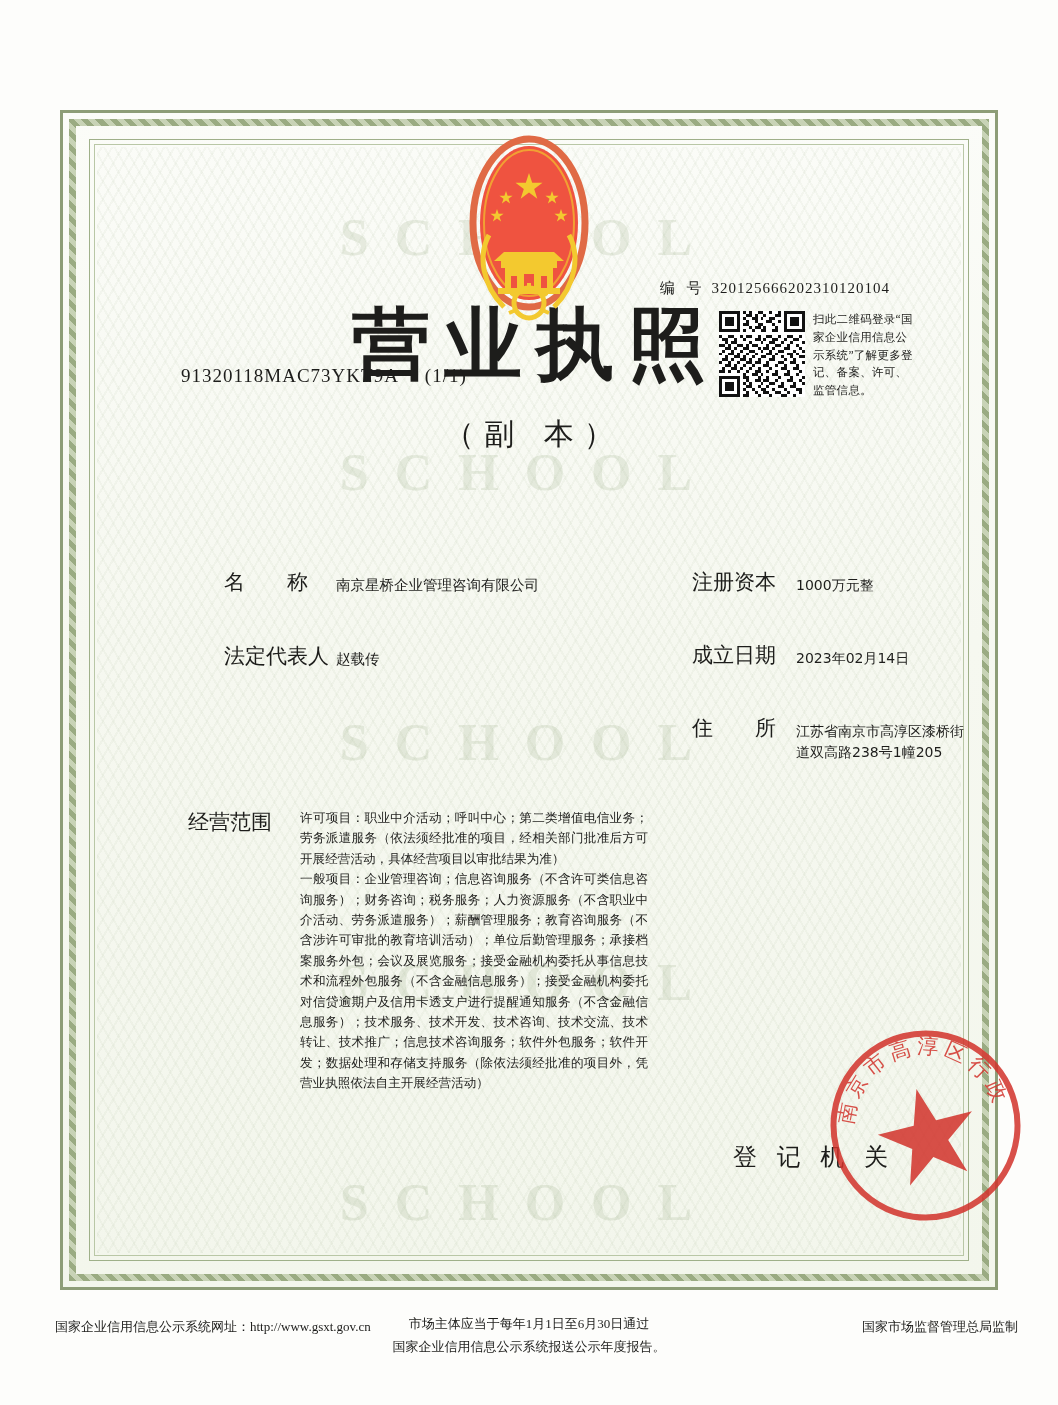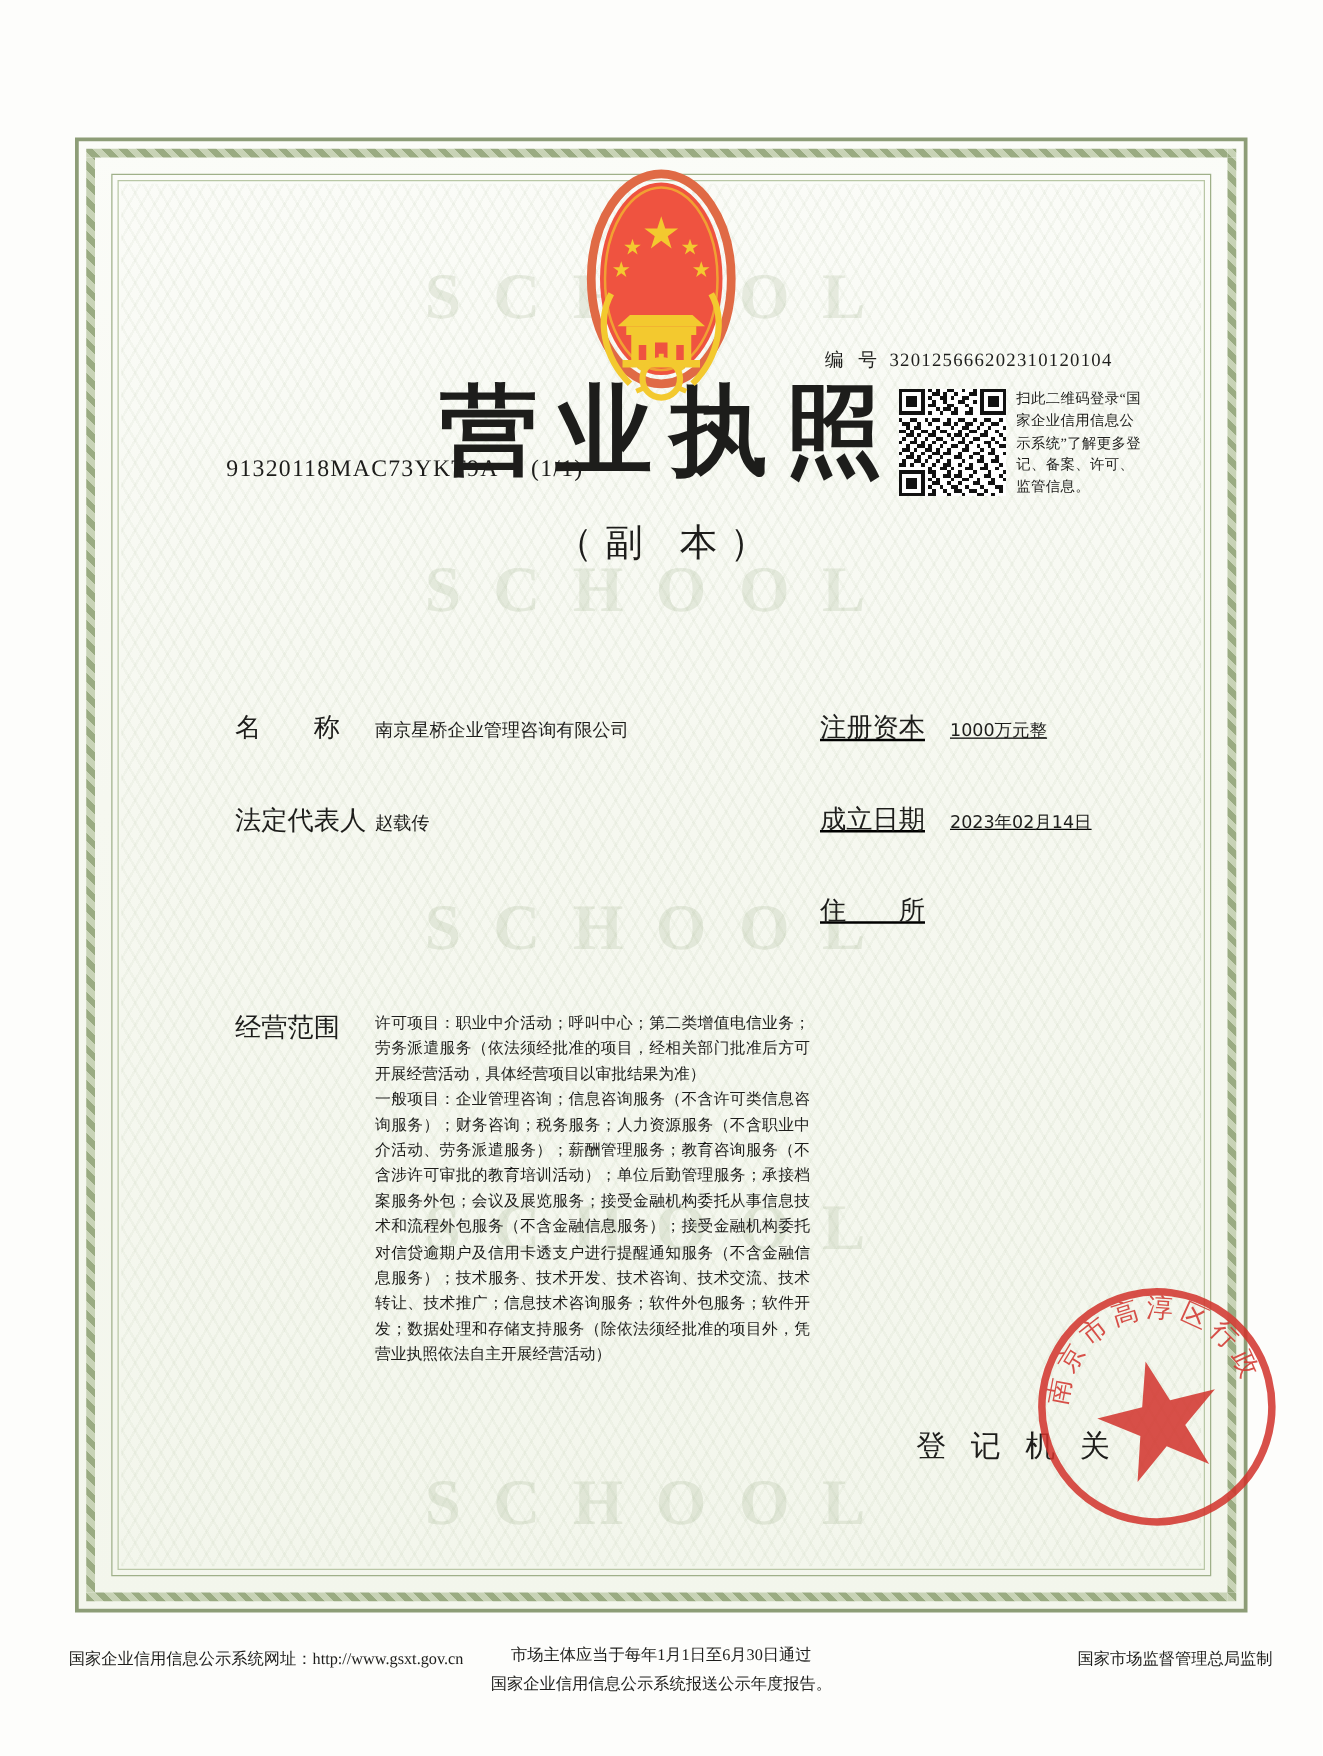--- a/index.html
+++ b/index.html
@@ -177,26 +177,26 @@
     position: absolute;
     left: 125px;
     top: 0;
     width: 420px;
   }
   .col-right {
     position: absolute;
     left: 593px;
     top: 0;
     width: 310px;
-    text-decoration: underline;
   }
   .frow {
     display: flex;
     align-items: flex-start;
     margin-bottom: 45px;
+    margin-left: 36px;
   }
   .flabel {
     font-size: 21px;
     color: #1d1d1b;
     white-space: nowrap;
     flex: 0 0 auto;
     font-family: "DejaVu Serif", "Liberation Serif", serif;
   }
   .flabel.w5 { width: 112px; letter-spacing: 0; }
   .fvalue {
@@ -590,20 +590,21 @@
         <div class="frow">
           <div class="flabel">注册资本</div>
           <div class="fvalue">1000万元整</div>
         </div>
         <div class="frow">
           <div class="flabel">成立日期</div>
           <div class="fvalue">2023年02月14日</div>
         </div>
         <div class="frow">
           <div class="flabel">住　　所</div>
+          <div class="fvalue">江苏省南京市高淳区漆桥街道双高路238号1幢205</div>
         </div>
       </div>
 
       <div class="scope-row">
         <div class="scope-label">经营范围</div>
         <div class="scope-text">
           <p>许可项目：职业中介活动；呼叫中心；第二类增值电信业务；劳务派遣服务（依法须经批准的项目，经相关部门批准后方可开展经营活动，具体经营项目以审批结果为准）</p>
           <p>一般项目：企业管理咨询；信息咨询服务（不含许可类信息咨询服务）；财务咨询；税务服务；人力资源服务（不含职业中介活动、劳务派遣服务）；薪酬管理服务；教育咨询服务（不含涉许可审批的教育培训活动）；单位后勤管理服务；承接档案服务外包；会议及展览服务；接受金融机构委托从事信息技术和流程外包服务（不含金融信息服务）；接受金融机构委托对信贷逾期户及信用卡透支户进行提醒通知服务（不含金融信息服务）；技术服务、技术开发、技术咨询、技术交流、技术转让、技术推广；信息技术咨询服务；软件外包服务；软件开发；数据处理和存储支持服务（除依法须经批准的项目外，凭营业执照依法自主开展经营活动）</p>
         </div>
       </div>

